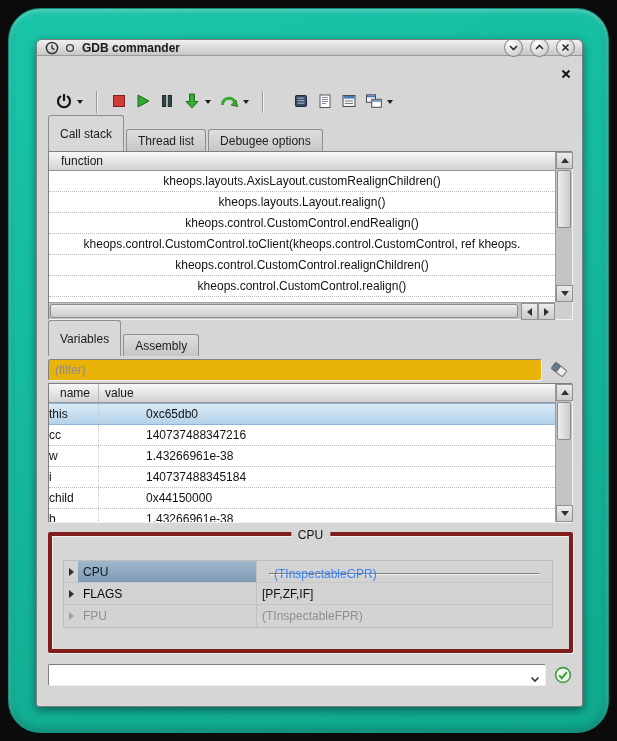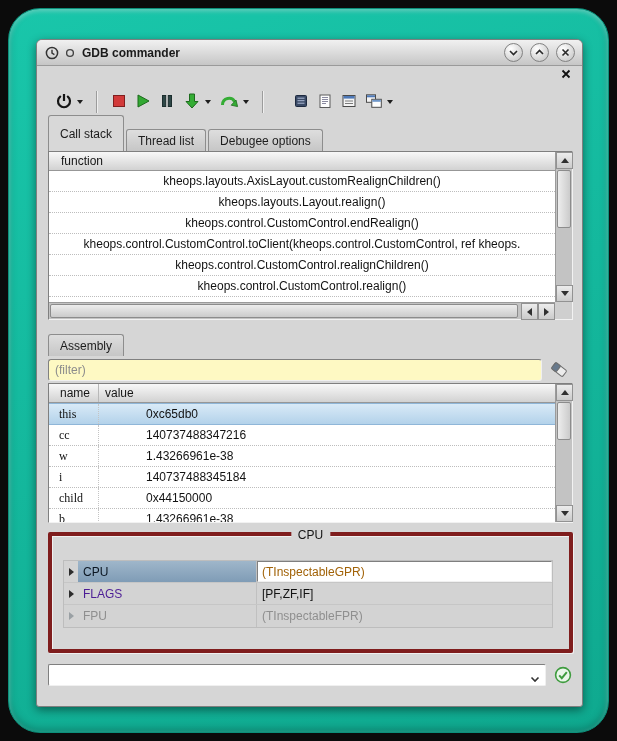--- a/index.html
+++ b/index.html
@@ -8,21 +8,21 @@
 
   .teal-frame { position:absolute; left:8px; top:8px; width:601px; height:725px; border-radius:32px;
     background:linear-gradient(160deg,#19c6aa,#0fa98f); border:1px solid #0c8f7a;
     box-shadow: inset 0 2px 5px rgba(255,255,255,.35), inset 0 -3px 8px rgba(0,0,0,.25); }
 
   .window { position:absolute; left:27px; top:30px; width:547px; height:668px; background:#d6d6d6;
     border:1px solid #7f7f7f; border-radius:6px 6px 3px 3px; overflow:hidden;
     box-shadow:0 3px 10px rgba(0,0,0,.45); font-size:12px; color:#111; }
 
   
-  .titlebar { position:absolute; left:0; top:0; right:0; height:26px;
+  .titlebar { position:absolute; left:0; top:0; right:0; height:16px;
     background:linear-gradient(#f1f1f1,#c6c6c6); border-bottom:1px solid #9a9a9a;
     display:flex; align-items:center; padding:0 7px; gap:5px; }
   .title { font-weight:bold; color:#1a1a1a; margin-left:2px; }
   .tb-btns { margin-left:auto; display:flex; gap:7px; }
   .tb-btn { width:19px; height:19px; border-radius:50%;
     background:radial-gradient(circle at 35% 28%, #ffffff, #c0c0c0);
     border:1px solid #828282; display:flex; align-items:center; justify-content:center; }
   .ticon { display:flex; align-items:center; }
 
   .dock-header { position:absolute; left:0; top:26px; right:0; height:16px; }
@@ -58,21 +58,21 @@
   .col-header { height:19px; background:linear-gradient(#f8f8f8,#d2d2d2); border-bottom:1px solid #979797;
     display:flex; align-items:center; color:#161616; }
   .hdr-pad { padding-left:12px; }
   .hdr-name { width:50px; padding-left:11px; border-right:1px solid #b8b8b8; align-self:stretch; display:flex; align-items:center; }
   .hdr-value { padding-left:6px; }
 
   .cs-row { height:21px; line-height:20px; padding-left:0; border-bottom:1px dotted #bdbdbd;
     white-space:nowrap; overflow:hidden; color:#121212;text-align:center; }
 
   .var-row { height:21px; display:flex; align-items:stretch; border-bottom:1px dotted #bdbdbd; color:#121212; }
-  .var-name { width:50px; padding-left:10px; border-right:1px dotted #c4c4c4; display:flex; align-items:center;font-family:Liberation Serif, serif; }
+  .var-name { width:50px; border-right:1px dotted #c4c4c4; display:flex; align-items:center; }
   .var-value { padding-left:6px; display:flex; align-items:center;margin-left:41px; }
   .var-row.sel { background:linear-gradient(#d9eaf7,#b3d2ea); border-top:1px solid #8fb6d8;
     border-bottom:1px solid #8fb6d8; height:22px; }
 
   
   .vscroll { position:absolute; top:0; right:0; width:17px; background:#c3c3c3; border-left:1px solid #9b9b9b; }
   .vscroll.cs { bottom:17px; } .vscroll.vars { bottom:0; }
   .hscroll { position:absolute; left:0; bottom:0; right:17px; height:17px; background:#c3c3c3; border-top:1px solid #9b9b9b; }
   .sb-btn { position:absolute; width:17px; height:17px; background:linear-gradient(#ececec,#cbcbcb);
     border:1px solid #929292; display:flex; align-items:center; justify-content:center; }
@@ -84,44 +84,44 @@
   .hthumb { position:absolute; top:1px; height:14px; background:linear-gradient(#ededed,#cbcbcb);
     border:1px solid #8c8c8c; border-radius:2px; }
   .arr { width:0; height:0; }
   .arr.up { border-left:4px solid transparent; border-right:4px solid transparent; border-bottom:5px solid #303030; }
   .arr.down { border-left:4px solid transparent; border-right:4px solid transparent; border-top:5px solid #303030; }
   .arr.left { border-top:4px solid transparent; border-bottom:4px solid transparent; border-right:5px solid #303030; }
   .arr.right { border-top:4px solid transparent; border-bottom:4px solid transparent; border-left:5px solid #303030; }
 
   
   .filter-row { position:absolute; left:11px; top:319px; width:525px; height:22px; display:flex; align-items:center; }
-  .filter-input { width:494px; height:22px; background:#fef9c3; border:1px solid #808080;
+  .filter-input { width:494px; height:22px; background:#eab308; border:1px solid #808080;
     border-bottom-color:#f0f0f0; border-right-color:#f0f0f0; border-radius:3px; padding:0 6px;
     font:12px "Liberation Sans", sans-serif; color:#222; outline:none; }
   .filter-input::placeholder { color:#8c8c8c; }
   .filter-clear { margin-left:7px; display:flex; align-items:center; }
 
   
   .cpu-group { position:absolute; left:11px; top:492px; width:525px; height:121px;
     border:4px solid #7f1d1d; border-radius:2px; box-shadow: inset 1px 1px 0 #f0f0f0, 1px 1px 0 #f0f0f0; }
   .cpu-title { position:absolute; top:-8px; left:50%; transform:translateX(-50%);
     background:#d6d6d6; padding:0 7px; color:#141414; }
   .cpu-table { position:absolute; left:11px; top:24px; width:490px; border:1px solid #bdbdbd; background:#d3d3d3; }
   .cpu-row { height:22px; display:flex; align-items:stretch; border-bottom:1px solid #c6c6c6; }
   .cpu-row:last-child { border-bottom:none; }
   .cpu-arrow-cell { width:14px; display:flex; align-items:center; justify-content:center; }
   .tri { width:0; height:0; border-top:4px solid transparent; border-bottom:4px solid transparent; border-left:5px solid #2c2c2c; }
   .cpu-row.disabled .tri { border-left-color:#9aa0a4; }
-  .cpu-name { width:179px; display:flex; align-items:center; padding-left:5px; border-right:1px solid #c0c0c0; color:#4c1d95; }
+  .cpu-name { width:179px; display:flex; align-items:center; padding-left:5px; border-right:1px solid #c0c0c0; color:#000000; }
   .cpu-row.sel .cpu-name { background:linear-gradient(#9fb6ca,#7f9cb6); color:#0b1622; }
   .cpu-value { flex:1; display:flex; align-items:center; padding-left:5px; color:#121212; }
   .cpu-row.disabled .cpu-name, .cpu-row.disabled .cpu-value { color:#8f8f8f; }
-  .cpu-edit { flex:1; margin:0; background:#fff; border:1px solid #7f7f7f;
+  .cpu-edit { flex:1; margin:12px; background:#fff; border:1px solid #7f7f7f;
     border-bottom-color:#f0f0f0; border-right-color:#f0f0f0; display:flex; align-items:center;
-    padding-left:4px; color:#a16207; }
+    padding-left:4px; color:#3b82f6; }
 
   
   .command-row { position:absolute; left:11px; top:623px; width:525px; height:24px; display:flex; align-items:center; }
   .combo { position:relative; width:500px; height:22px; background:#fff; border:1px solid #7f7f7f;
     border-bottom-color:#f0f0f0; border-right-color:#f0f0f0; border-radius:2px; }
   .combo-input { position:absolute; inset:1px 18px 1px 1px; border:none; outline:none;
     font:12px "Liberation Sans", sans-serif; color:#222; }
   .combo-arrow { position:absolute; right:5px; top:7px; }
   .check-btn { margin-left:7px; display:flex; align-items:center; justify-content:center; width:20px; height:20px; }
 </style>
@@ -294,20 +294,21 @@
             <span class="arr left"></span>
           </span>
         <span class="sb-btn sb-right">
             <span class="arr right"></span>
           </span>
       </div>
       <div class="corner"></div>
     </div>
 
     <div class="tabs tabs2">
+      <span class="tab active">Variables</span>
       <span class="tab">Assembly</span>
     </div>
 
     <div class="filter-row">
       <input class="filter-input" type="text" placeholder="(filter)" style="">
       <span class="filter-clear">
         <svg width="22" height="18" viewBox="0 0 22 18">
             <g transform="rotate(38 11 9)">
               <rect x="3" y="5.5" width="14" height="7.5" rx="1.3" fill="#ececec" stroke="#6e6e6e"></rect>
               <rect x="3" y="5.5" width="6.2" height="7.5" rx="1.3" fill="#67798c" stroke="#6e6e6e"></rect>

